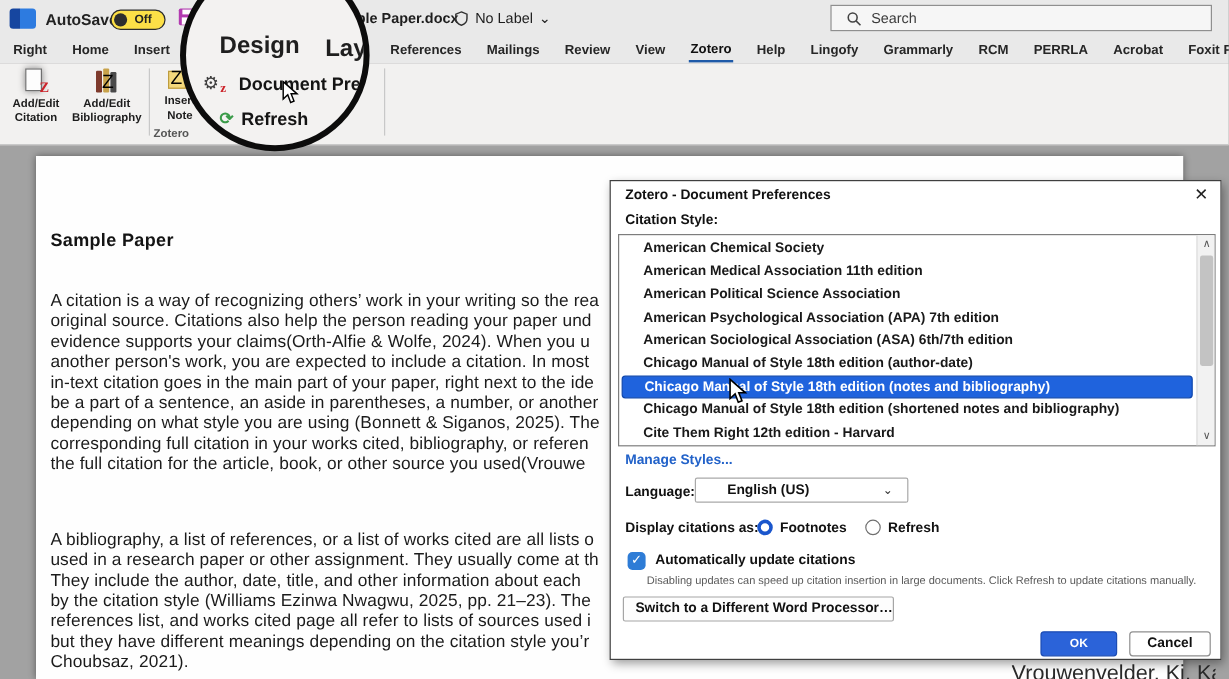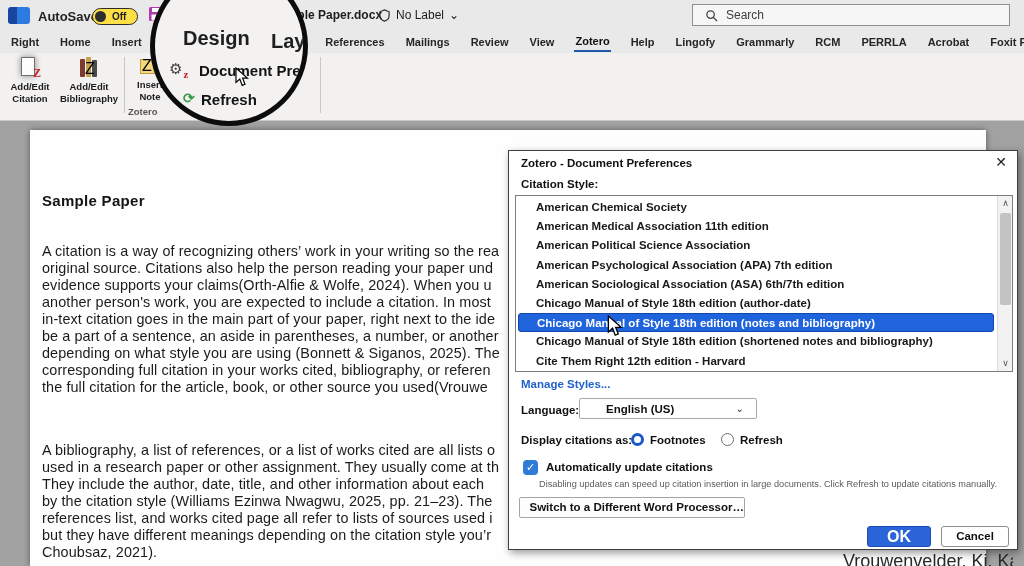--- a/index.html
+++ b/index.html
@@ -76,21 +76,21 @@
   .lang-select .chev { position:absolute; right:12px; top:4px; font-size:10px; color:#333; }
   .disp-label { position:absolute; left:12px; top:283px; font-size:11.5px; font-weight:600; color:#111; }
   .radio { position:absolute; width:13px; height:13px; border-radius:50%; }
   .radio.sel { border:3.5px solid #1a56cc; background:#fff; }
   .radio.unsel { border:1.5px solid #707070; background:#fff; }
   .radio-lbl { position:absolute; font-size:11.5px; font-weight:600; color:#111; }
   .chkbox { position:absolute; left:14px; top:309px; width:15px; height:15px; background:#2e7cd6; border-radius:4px; color:#fff; font-size:11px; text-align:center; line-height:15px; }
   .chk-lbl { position:absolute; left:37px; top:310px; font-size:11.5px; font-weight:600; color:#111; }
   .helper { position:absolute; left:30px; top:328px; width:476px; font-size:9.2px; color:#5a5a5a; white-space:nowrap; overflow:hidden; }
   .switch-btn { position:absolute; left:10px; top:346px; width:226px; height:21px; border:1px solid #a5a5a5; border-radius:2px; background:#fdfdfd; font-size:11.5px; font-weight:600; color:#111; text-align:right; line-height:19px; }
-  .ok-btn { position:absolute; left:358px; top:375px; width:64px; height:21px; background:#2b63d9; border:1px solid #1c4cb4; border-radius:3px; color:#fff; font-size:16px; font-weight:600; text-align:center; line-height:19px; }
+  .ok-btn { position:absolute; left:358px; top:375px; width:64px; height:21px; background:#2b63d9; border:1px solid #1c4cb4; border-radius:3px; color:#fff; font-size:10px; font-weight:600; text-align:center; line-height:19px; }
   .cancel-btn { position:absolute; left:432px; top:375px; width:68px; height:21px; background:#fff; border:1px solid #8e8e8e; border-radius:3px; color:#111; font-size:11.5px; font-weight:600; text-align:center; line-height:19px; }
 </style>
 </head>
 <body>
 
 <div class="titlebar">
   <div class="word-icon"></div>
   <div class="autosave-label">AutoSave</div>
   <div class="toggle">
     <div class="knob"></div>

